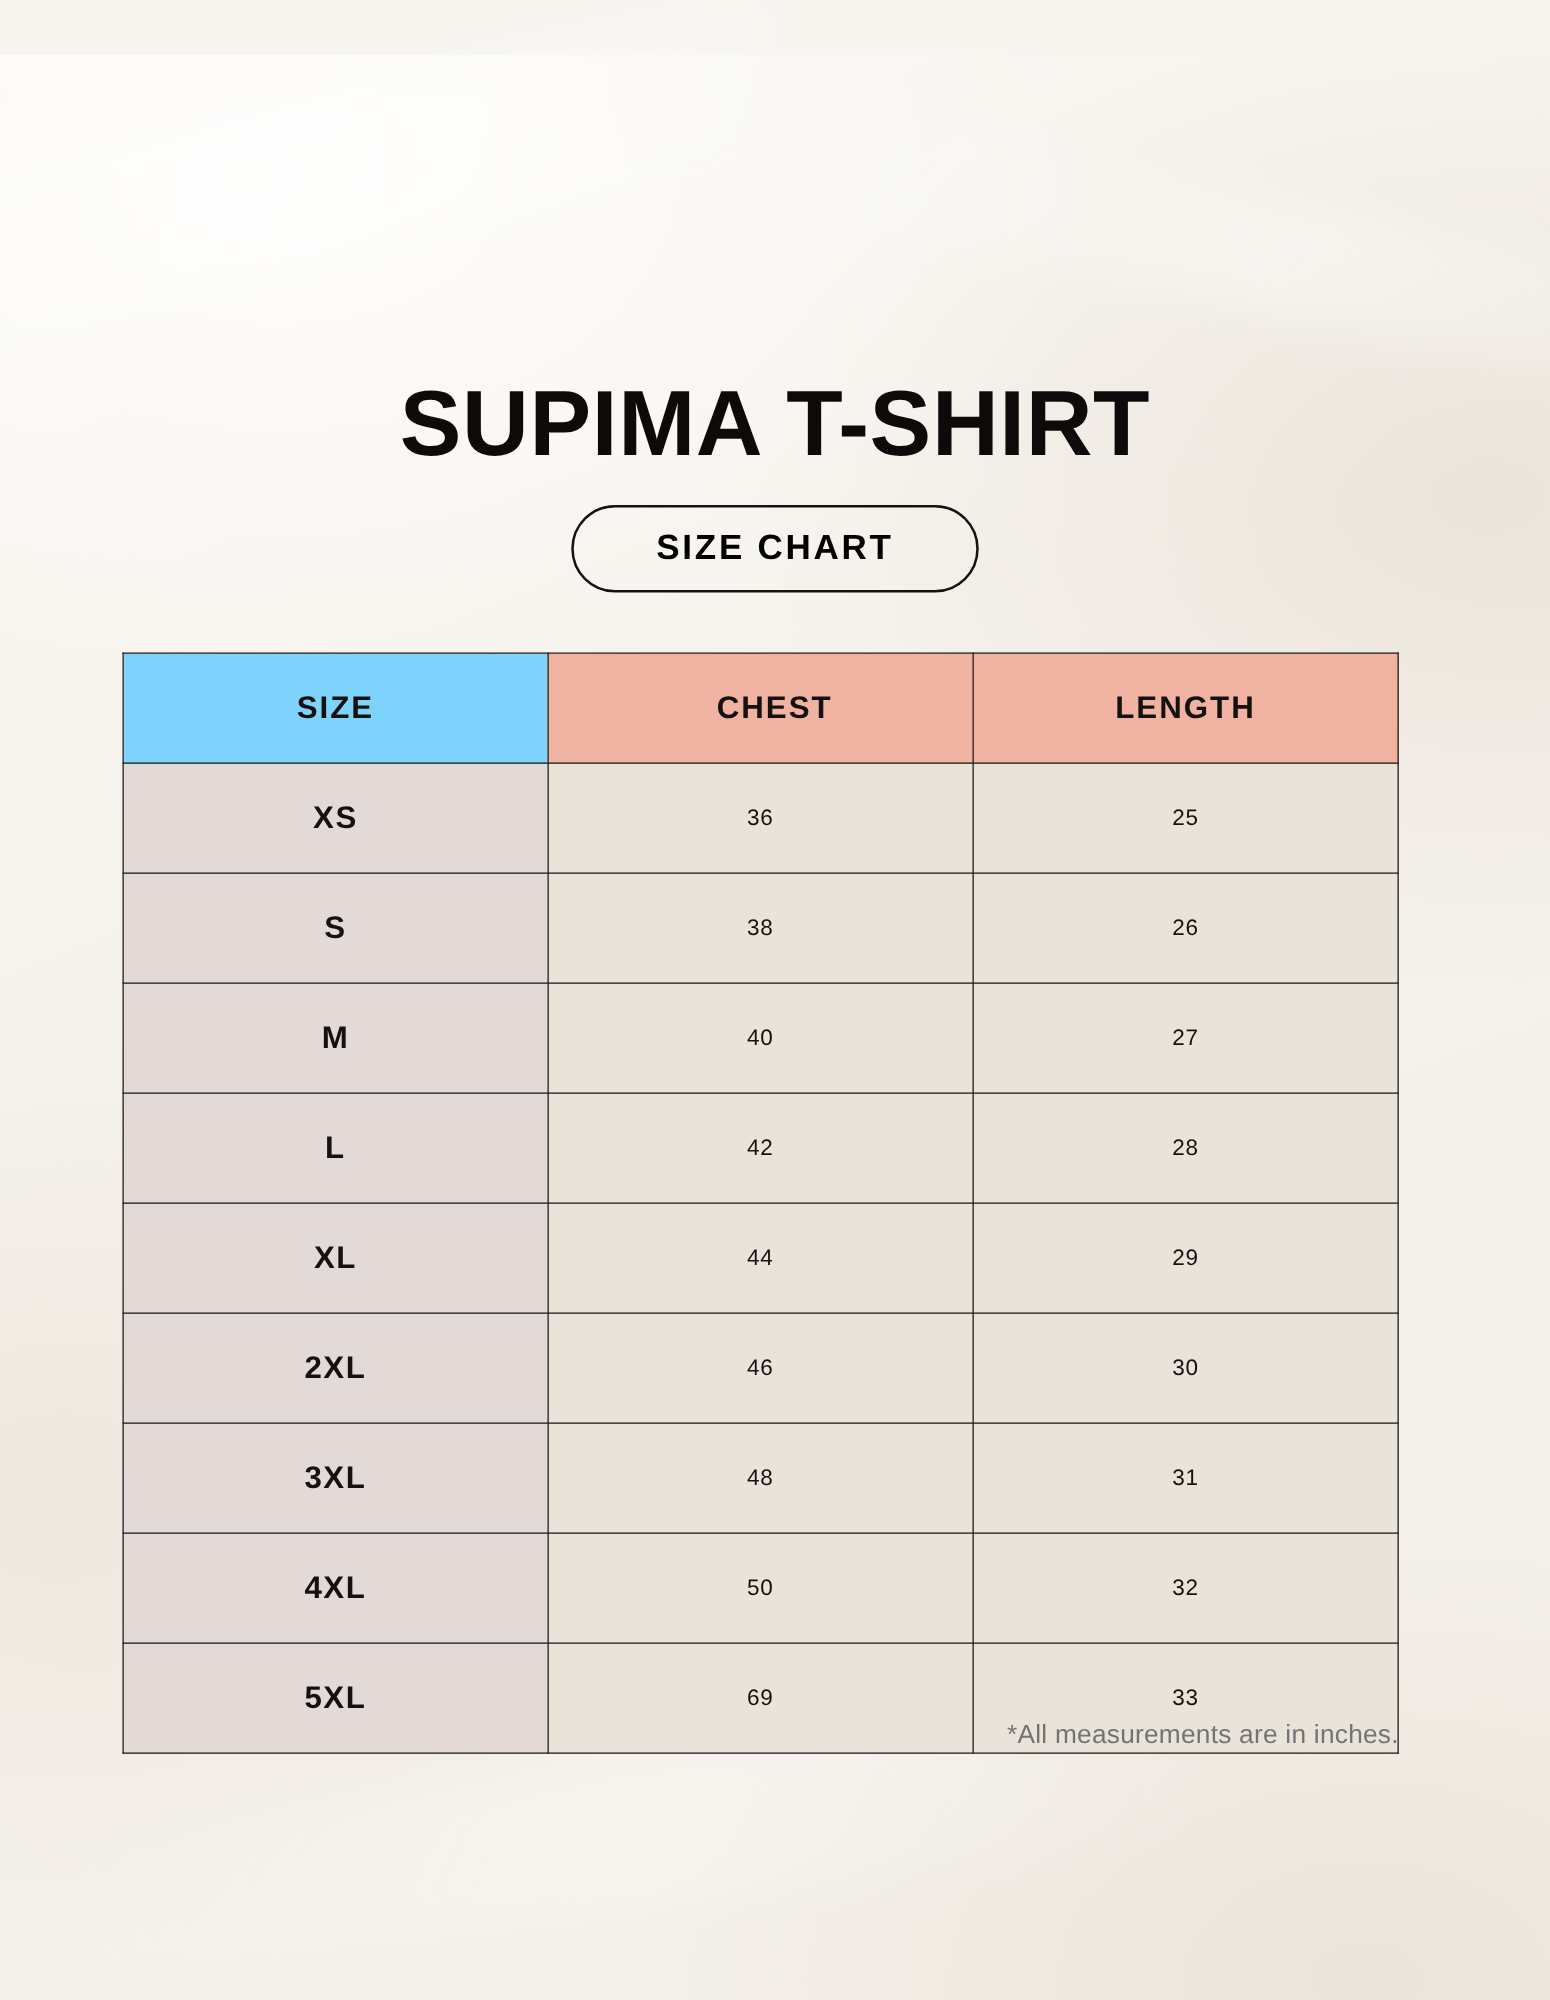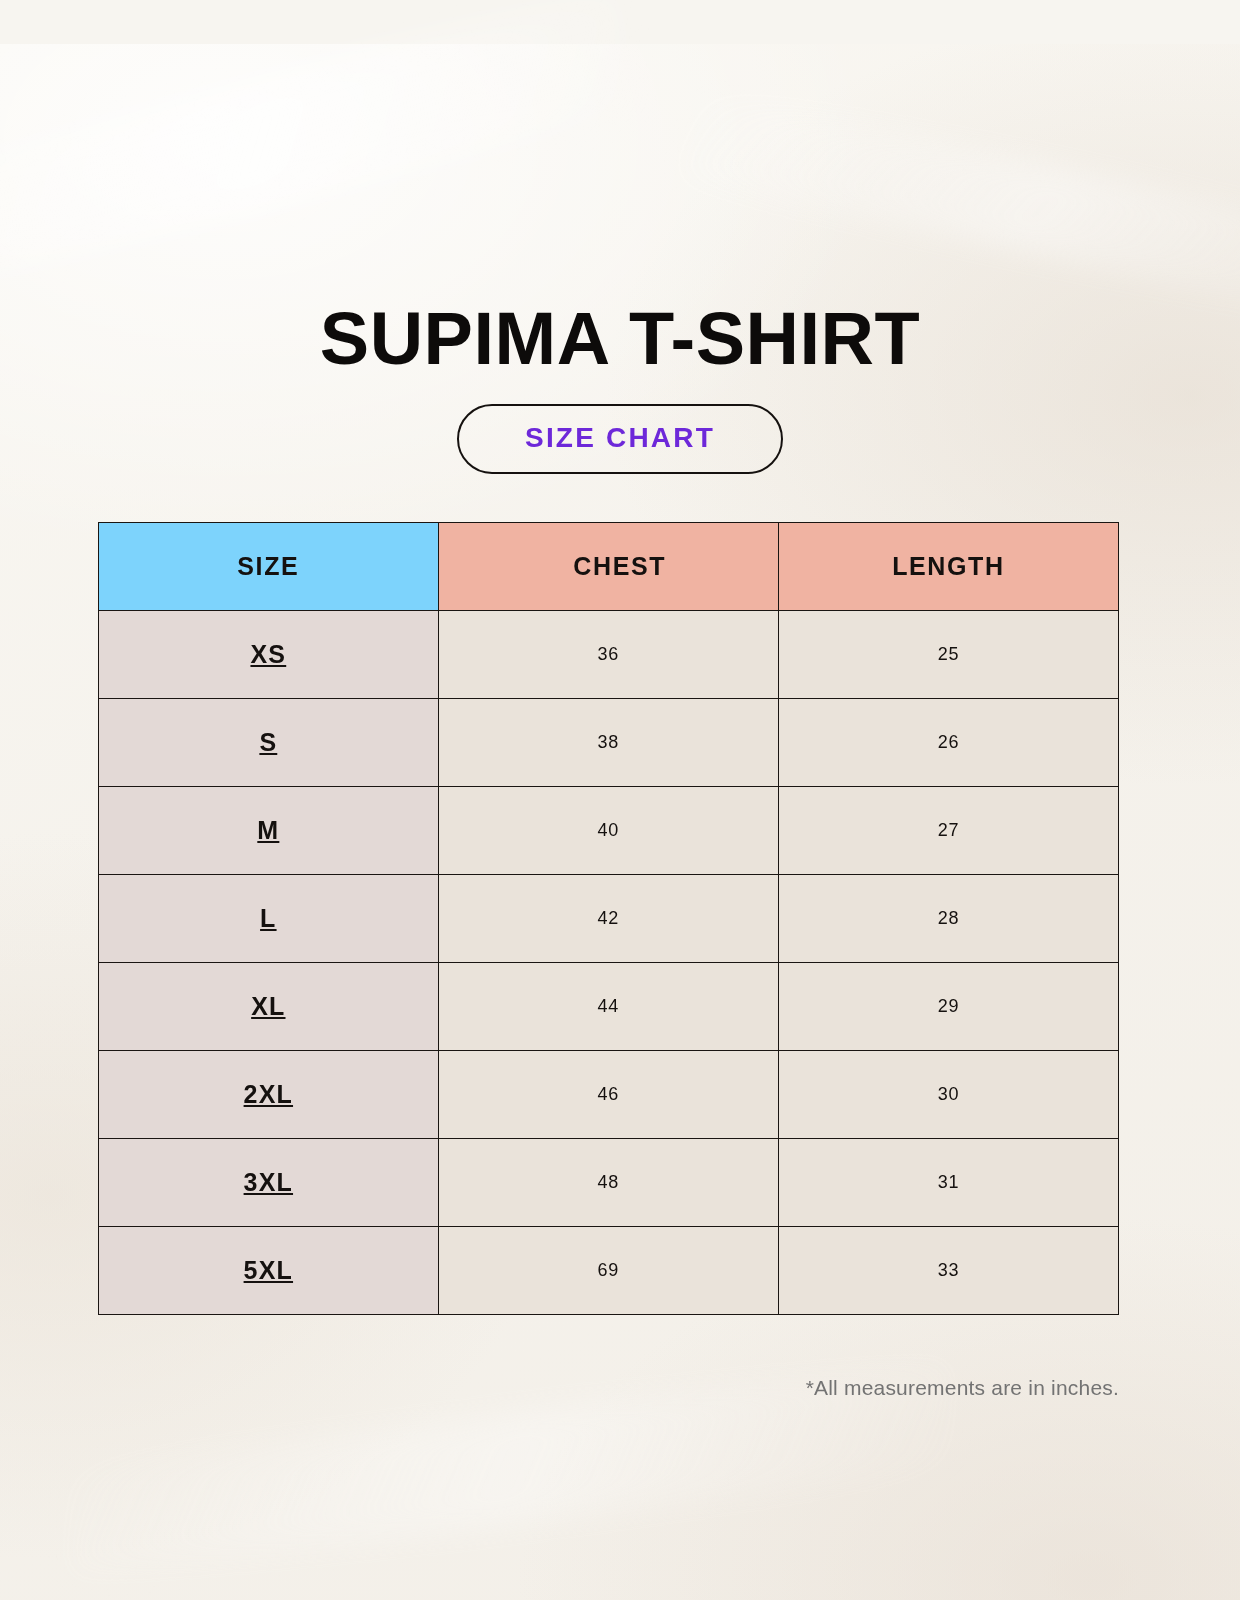--- a/index.html
+++ b/index.html
@@ -67,21 +67,21 @@
     justify-content: center;
   }
   .pill {
     border: 2.5px solid #15110f;
     border-radius: 46px;
     padding: 16px 66px 18px;
     font-size: 28px;
     font-weight: 600;
     letter-spacing: 2.2px;
     background: transparent;
-    color: #6d28d9;
+    color: #000000;
   }
 
   .table-wrap {
     position: absolute;
     top: 478px;
     left: 98px;
     width: 1021px;
   }
   table.size-chart {
     border-collapse: collapse;
@@ -107,21 +107,20 @@
   }
   thead th.h-size { background: #7dd3fc; }
   thead th.h-chest { background: #f0b3a2; padding-left: 24px; }
   thead th.h-length { background: #f0b3a2; }
 
   tbody td.size-cell {
     background: #e3d9d6;
     font-size: 25px;
     font-weight: 700;
     letter-spacing: 1.2px;
-    text-decoration: underline;
   }
   tbody td.val-cell {
     background: #eae3da;
     font-size: 18px;
     font-weight: 400;
     letter-spacing: 0.6px;
   }
 
   .note {
     position: absolute;
@@ -193,20 +192,25 @@
           <td class="size-cell">2XL</td>
           <td class="val-cell">46</td>
           <td class="val-cell">30</td>
         </tr>
         <tr>
           <td class="size-cell">3XL</td>
           <td class="val-cell">48</td>
           <td class="val-cell">31</td>
         </tr>
         <tr>
+          <td class="size-cell">4XL</td>
+          <td class="val-cell">50</td>
+          <td class="val-cell">32</td>
+        </tr>
+        <tr>
           <td class="size-cell">5XL</td>
           <td class="val-cell">69</td>
           <td class="val-cell">33</td>
         </tr>
       </tbody>
     </table>
   </div>
 
   <div class="note">*All measurements are in inches.</div>
 </div>

